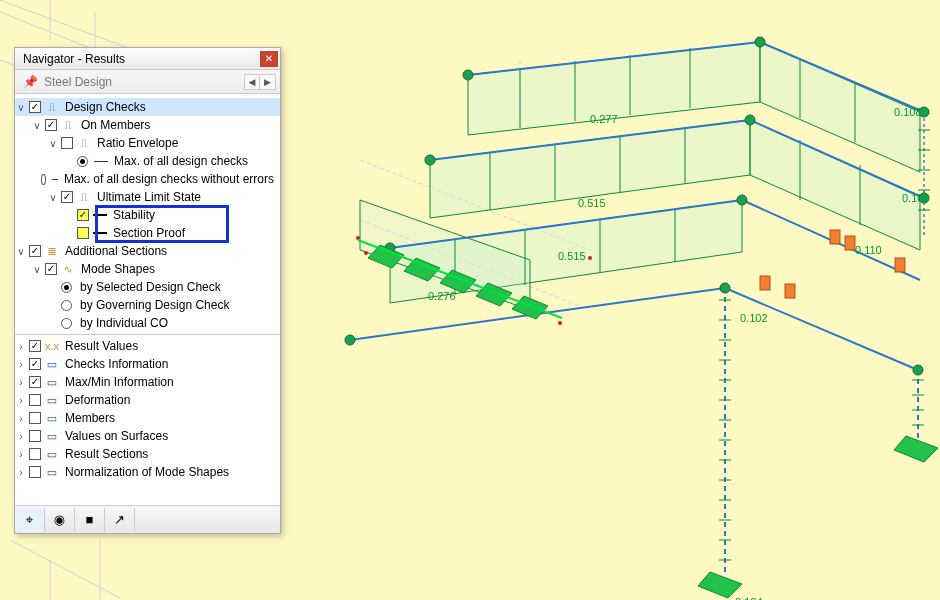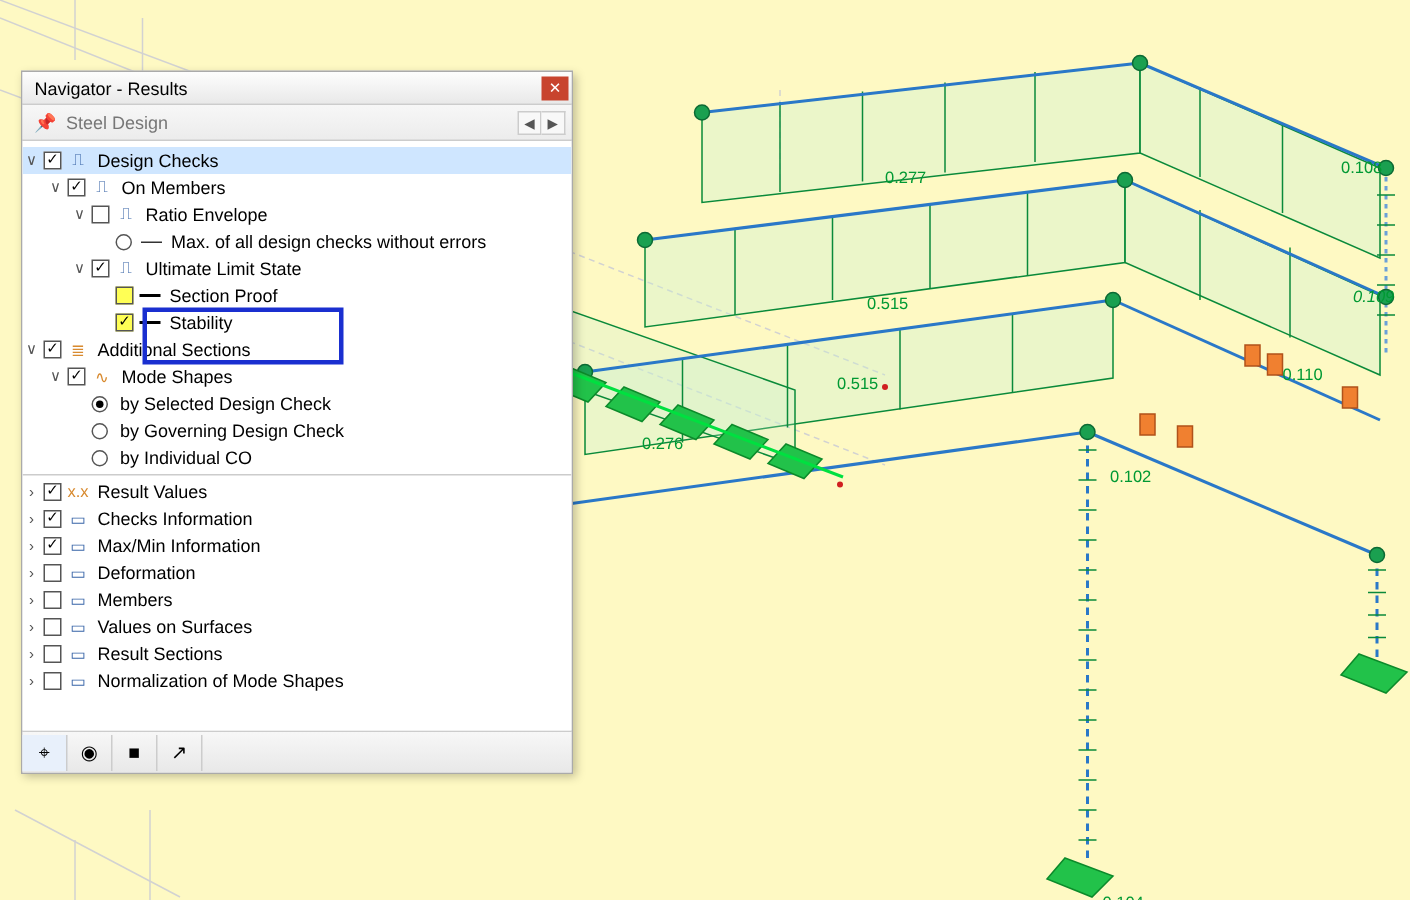--- a/index.html
+++ b/index.html
@@ -26,21 +26,21 @@
     font-size: 11px;
     color: #009933;
     font-weight: 500;
   }
 
   
   .navigator {
     position: absolute;
     left: 14px;
     top: 47px;
-    width: 368px;
+    width: 267px;
     background: #f2f2f2;
     border: 1px solid #aaa;
     box-shadow: 2px 2px 6px rgba(0,0,0,0.25);
     display: flex;
     flex-direction: column;
   }
   .nav-titlebar {
     height: 22px;
     background: linear-gradient(#fdfdfd,#e9e9e9);
     display: flex;
@@ -277,21 +277,21 @@
       <circle cx="590" cy="258" r="2"></circle>
         <circle cx="358" cy="238" r="2"></circle>
     </g>
 
     <line x1="358" y1="240" x2="562" y2="318" stroke="#00e040" stroke-width="2"></line>
   </svg>
 
   
   <div class="model-label" style="left:590px; top:113px;">0.277</div>
   <div class="model-label" style="left:894px; top:106px;">0.108</div>
-  <div class="model-label" style="left:902px; top:192px;font-style:italic;">0.109</div>
+  <div class="model-label" style="left:902px; top:192px;">0.109</div>
   <div class="model-label" style="left:578px; top:197px;">0.515</div>
   <div class="model-label" style="left:855px; top:244px;">0.110</div>
   <div class="model-label" style="left:558px; top:250px;">0.515</div>
   <div class="model-label" style="left:740px; top:312px;text-align:center;">0.102</div>
   <div class="model-label" style="left:428px; top:290px;">0.276</div>
   <div class="model-label" style="left:905px; top:378px;margin-left:46px;">0.111</div>
   <div class="model-label" style="left:735px; top:562px;margin-top:34px;">0.104</div>
 </div>
 
 <div class="navigator">
@@ -331,50 +331,59 @@
       <span class="expander">∨</span>
       <span class="chk"></span>
       <span class="tree-icon">⎍</span>
       <span class="row-label">Ratio Envelope</span>
     </div>
     <div class="tree-row">
       <span class="indent"></span>
         <span class="indent"></span>
         <span class="indent"></span>
       <span class="expander empty"></span>
+      <span class="radio on"></span>
+      <span class="dash"></span>
+      <span class="row-label">Max. of all design checks</span>
+    </div>
+    <div class="tree-row">
+      <span class="indent"></span>
+        <span class="indent"></span>
+        <span class="indent"></span>
+      <span class="expander empty"></span>
       <span class="radio"></span>
       <span class="dash"></span>
       <span class="row-label">Max. of all design checks without errors</span>
     </div>
 
     <div class="tree-row">
       <span class="indent"></span>
         <span class="indent"></span>
       <span class="expander">∨</span>
       <span class="chk checked"></span>
       <span class="tree-icon">⎍</span>
       <span class="row-label">Ultimate Limit State</span>
     </div>
     <div class="tree-row">
       <span class="indent"></span>
         <span class="indent"></span>
         <span class="indent"></span>
       <span class="expander empty"></span>
+      <span class="chk checked" style="background:#ffff55;"></span>
+      <span class="dash dash-thick"></span>
+      <span class="row-label">Stability</span>
+    </div>
+    <div class="tree-row">
+      <span class="indent"></span>
+        <span class="indent"></span>
+        <span class="indent"></span>
+      <span class="expander empty"></span>
       <span class="chk" style="background:#ffff55;"></span>
       <span class="dash dash-thick"></span>
       <span class="row-label">Section Proof</span>
-    </div>
-    <div class="tree-row">
-      <span class="indent"></span>
-        <span class="indent"></span>
-        <span class="indent"></span>
-      <span class="expander empty"></span>
-      <span class="chk checked" style="background:#ffff55;"></span>
-      <span class="dash dash-thick"></span>
-      <span class="row-label">Stability</span>
     </div>
 
     <div class="tree-row">
       <span class="expander">∨</span>
       <span class="chk checked"></span>
       <span class="tree-icon orange">≣</span>
       <span class="row-label">Additional Sections</span>
     </div>
     <div class="tree-row">
       <span class="indent"></span>

